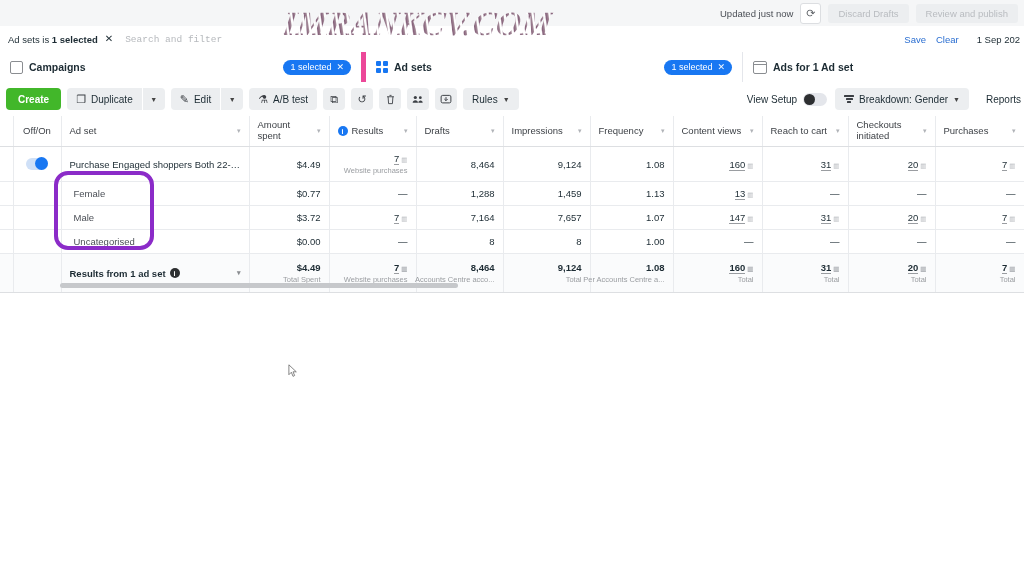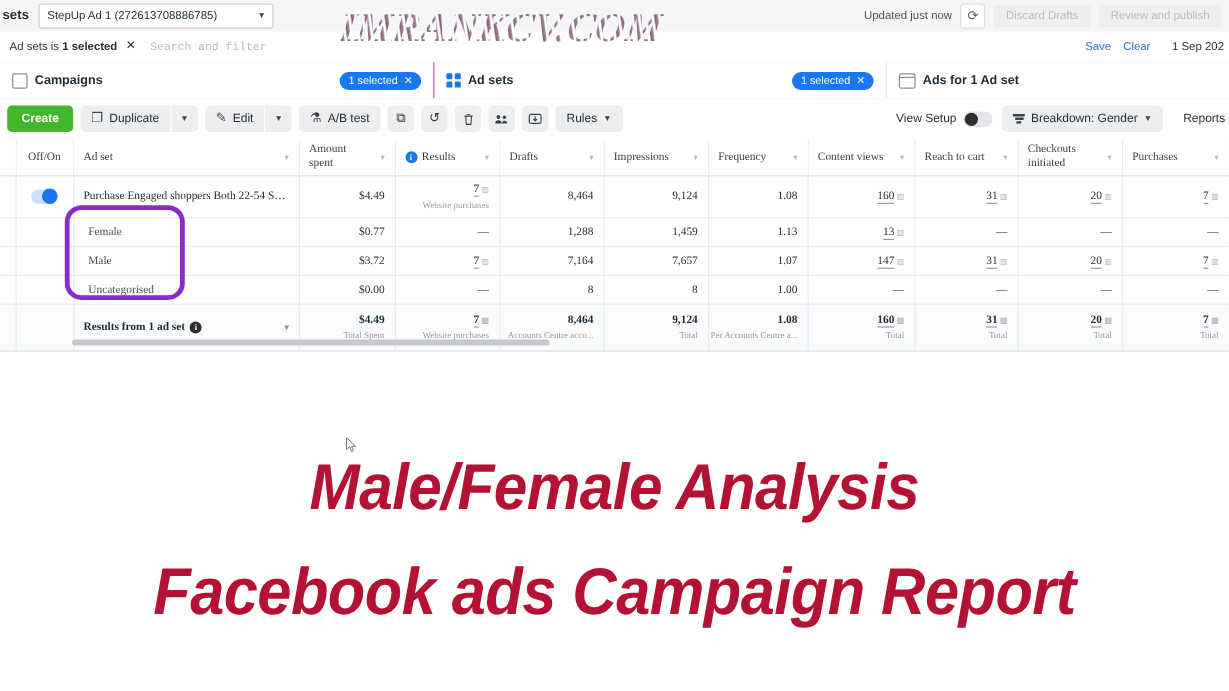--- a/index.html
+++ b/index.html
@@ -60,21 +60,21 @@
   .date-txt{font-size:9.5px;color:#1c2b33;padding-left:8px;}
 
   
   .objtabs{
     position:absolute;left:0;top:52px;width:1024px;height:30px;
     background:#fff;border-bottom:1px solid #dddfe2;display:flex;align-items:stretch;
   }
   .objtab{
     display:flex;align-items:center;gap:6px;padding:0 10px;position:relative;flex:0 0 auto;
   }
-  .objtab.seg1{width:341px;border-right:1px solid #ec4899;}
+  .objtab.seg1{width:341px;border-right:5px solid #ec4899;}
   .objtab.seg2{width:356px;border-right:1px solid #e4e6eb;}
   .objtab.seg3{width:320px;}
   .objtab .label{font-size:10.5px;font-weight:700;color:#1c2b33;white-space:nowrap;}
   .objtab .spacer{flex:1;}
   .sel-pill{
     background:#1877f2;color:#fff;border-radius:10px;height:15px;
     display:flex;align-items:center;gap:5px;padding:0 7px;font-size:9px;white-space:nowrap;
   }
   .sel-pill .px{font-size:9px;opacity:.95;cursor:pointer;}
   .ic-square{
@@ -119,21 +119,21 @@
   }
   .switch i{
     position:absolute;left:1px;top:1px;width:11px;height:11px;border-radius:50%;background:#2d2f31;display:block;
   }
   .cols-ic{display:flex;gap:1.5px;align-items:flex-end;height:10px;}
   .cols-ic b{display:block;width:2px;background:#3b3f44;border-radius:.5px;}
   .bd-ic{display:flex;flex-direction:column;gap:1.5px;align-items:center;}
   .bd-ic b{display:block;background:#3b3f44;border-radius:.5px;height:1.8px;}
 
   
-  .tablewrap{position:absolute;left:0;top:116px;width:1024px;height:166px;background:#fff;font-family:Liberation Serif, serif;}
+  .tablewrap{position:absolute;left:0;top:116px;width:1024px;height:166px;background:#fff;}
   table.adt{border-collapse:collapse;width:1024px;table-layout:fixed;}
   table.adt th, table.adt td{
     border-right:1px solid #e9ebee;border-bottom:1px solid #e9ebee;
     font-size:9.5px;color:#1c2b33;padding:0 8px;vertical-align:middle;
   }
   table.adt thead th{
     height:30px;background:#fff;font-weight:400;color:#3b3f44;text-align:left;
     border-bottom:1px solid #dddfe2;position:relative;
   }
   .th-inner{display:flex;align-items:center;gap:4px;width:100%;}
@@ -209,27 +209,20 @@
     white-space:nowrap;
   }
   .big-title.l2{margin-top:30px;font-size:55px;}
 </style>
 </head>
 <body>
 
 <div class="screen">
 
   <div class="topbar">
-    <div class="topbar-left">
-      <span class="adsets-word">sets</span>
-      <div class="acct-select">
-        <span>StepUp Ad 1 (272613708886785)</span>
-        <span class="caret">▼</span>
-      </div>
-    </div>
     <div class="topbar-right">
       <span class="upd-text">Updated just now</span>
       <div class="refresh-btn">
         <span>⟳</span>
       </div>
       <div class="ghost-btn">Discard Drafts</div>
       <div class="ghost-btn">Review and publish</div>
     </div>
   </div>
 
@@ -587,18 +580,14 @@
   <div class="hilite"></div>
 
   <div class="hscroll"></div>
 
   <svg class="cursor" viewBox="0 0 12 17">
     <path d="M1 1 L1 13 L4 10 L6 15 L8 14 L6 9.5 L10 9.5 Z" fill="#ffffff" stroke="#6b6b6b" stroke-width="1"></path>
   </svg>
 
   <div class="watermark">IMRANKCV.COM</div>
 
-  <div class="title-block">
-    <div class="big-title l1">Male/Female Analysis</div>
-    <div class="big-title l2">Facebook ads Campaign Report</div>
-  </div>
 
 </div>
 
 </body></html>

